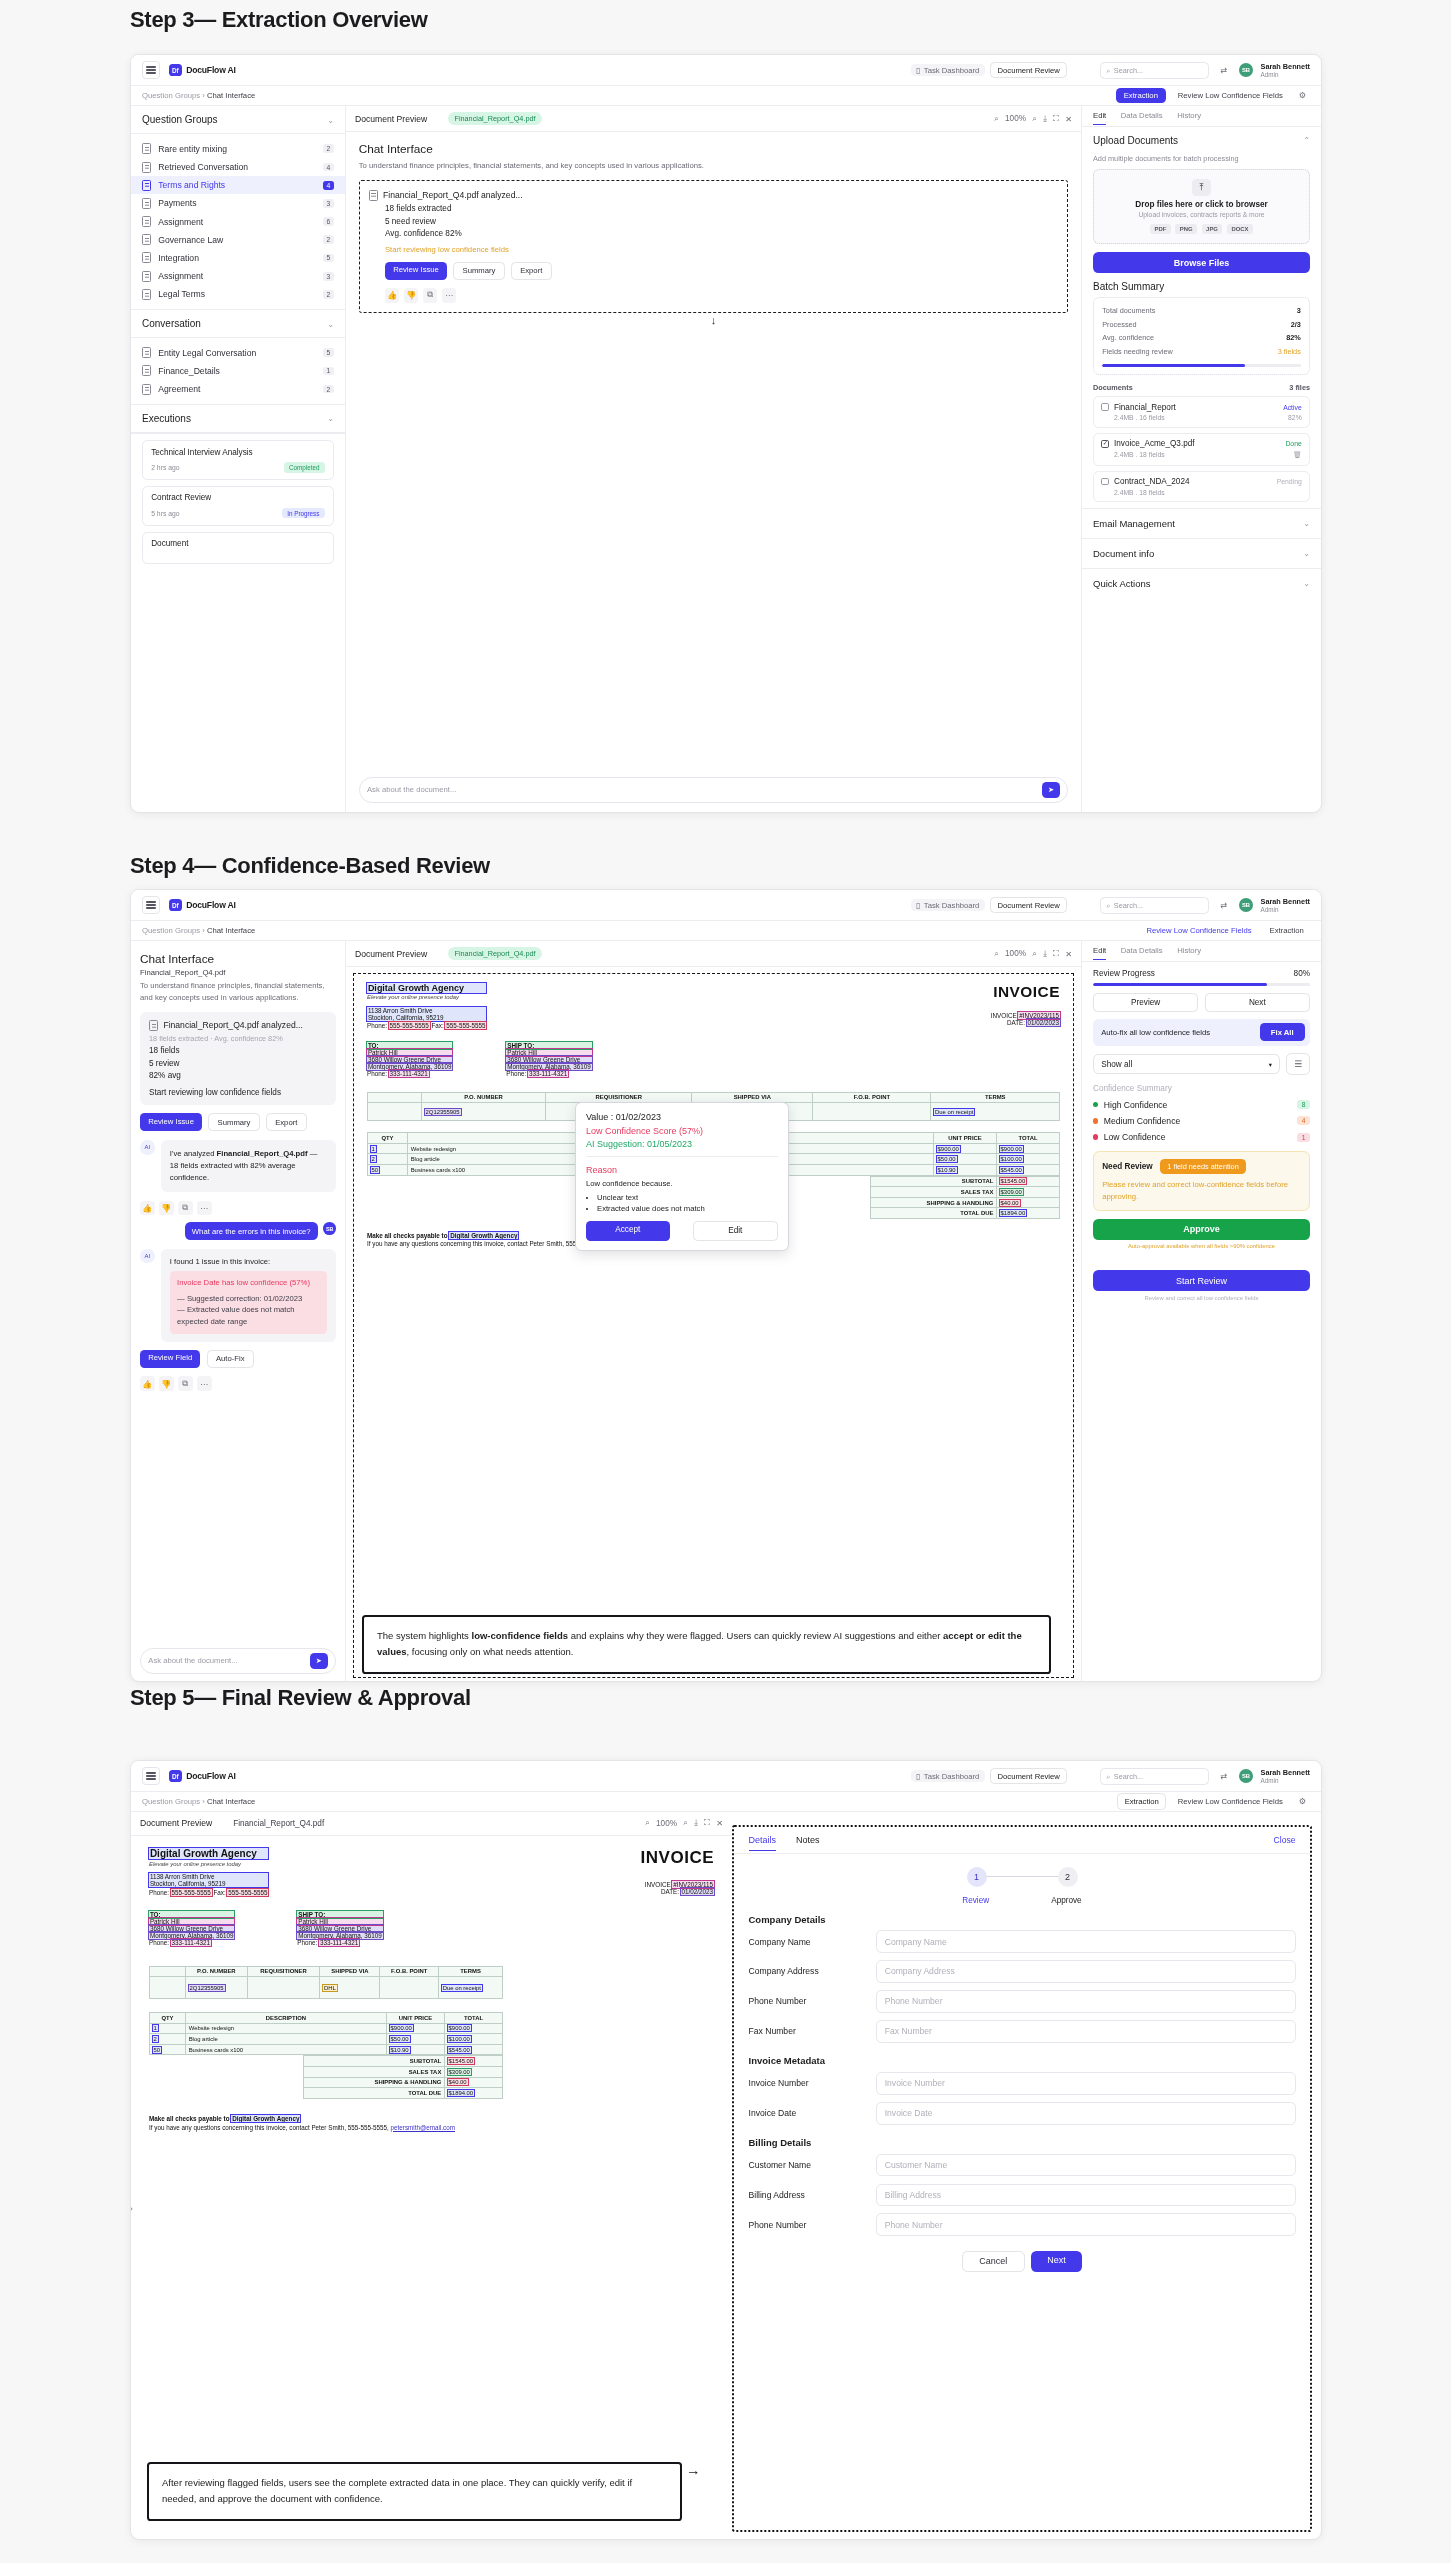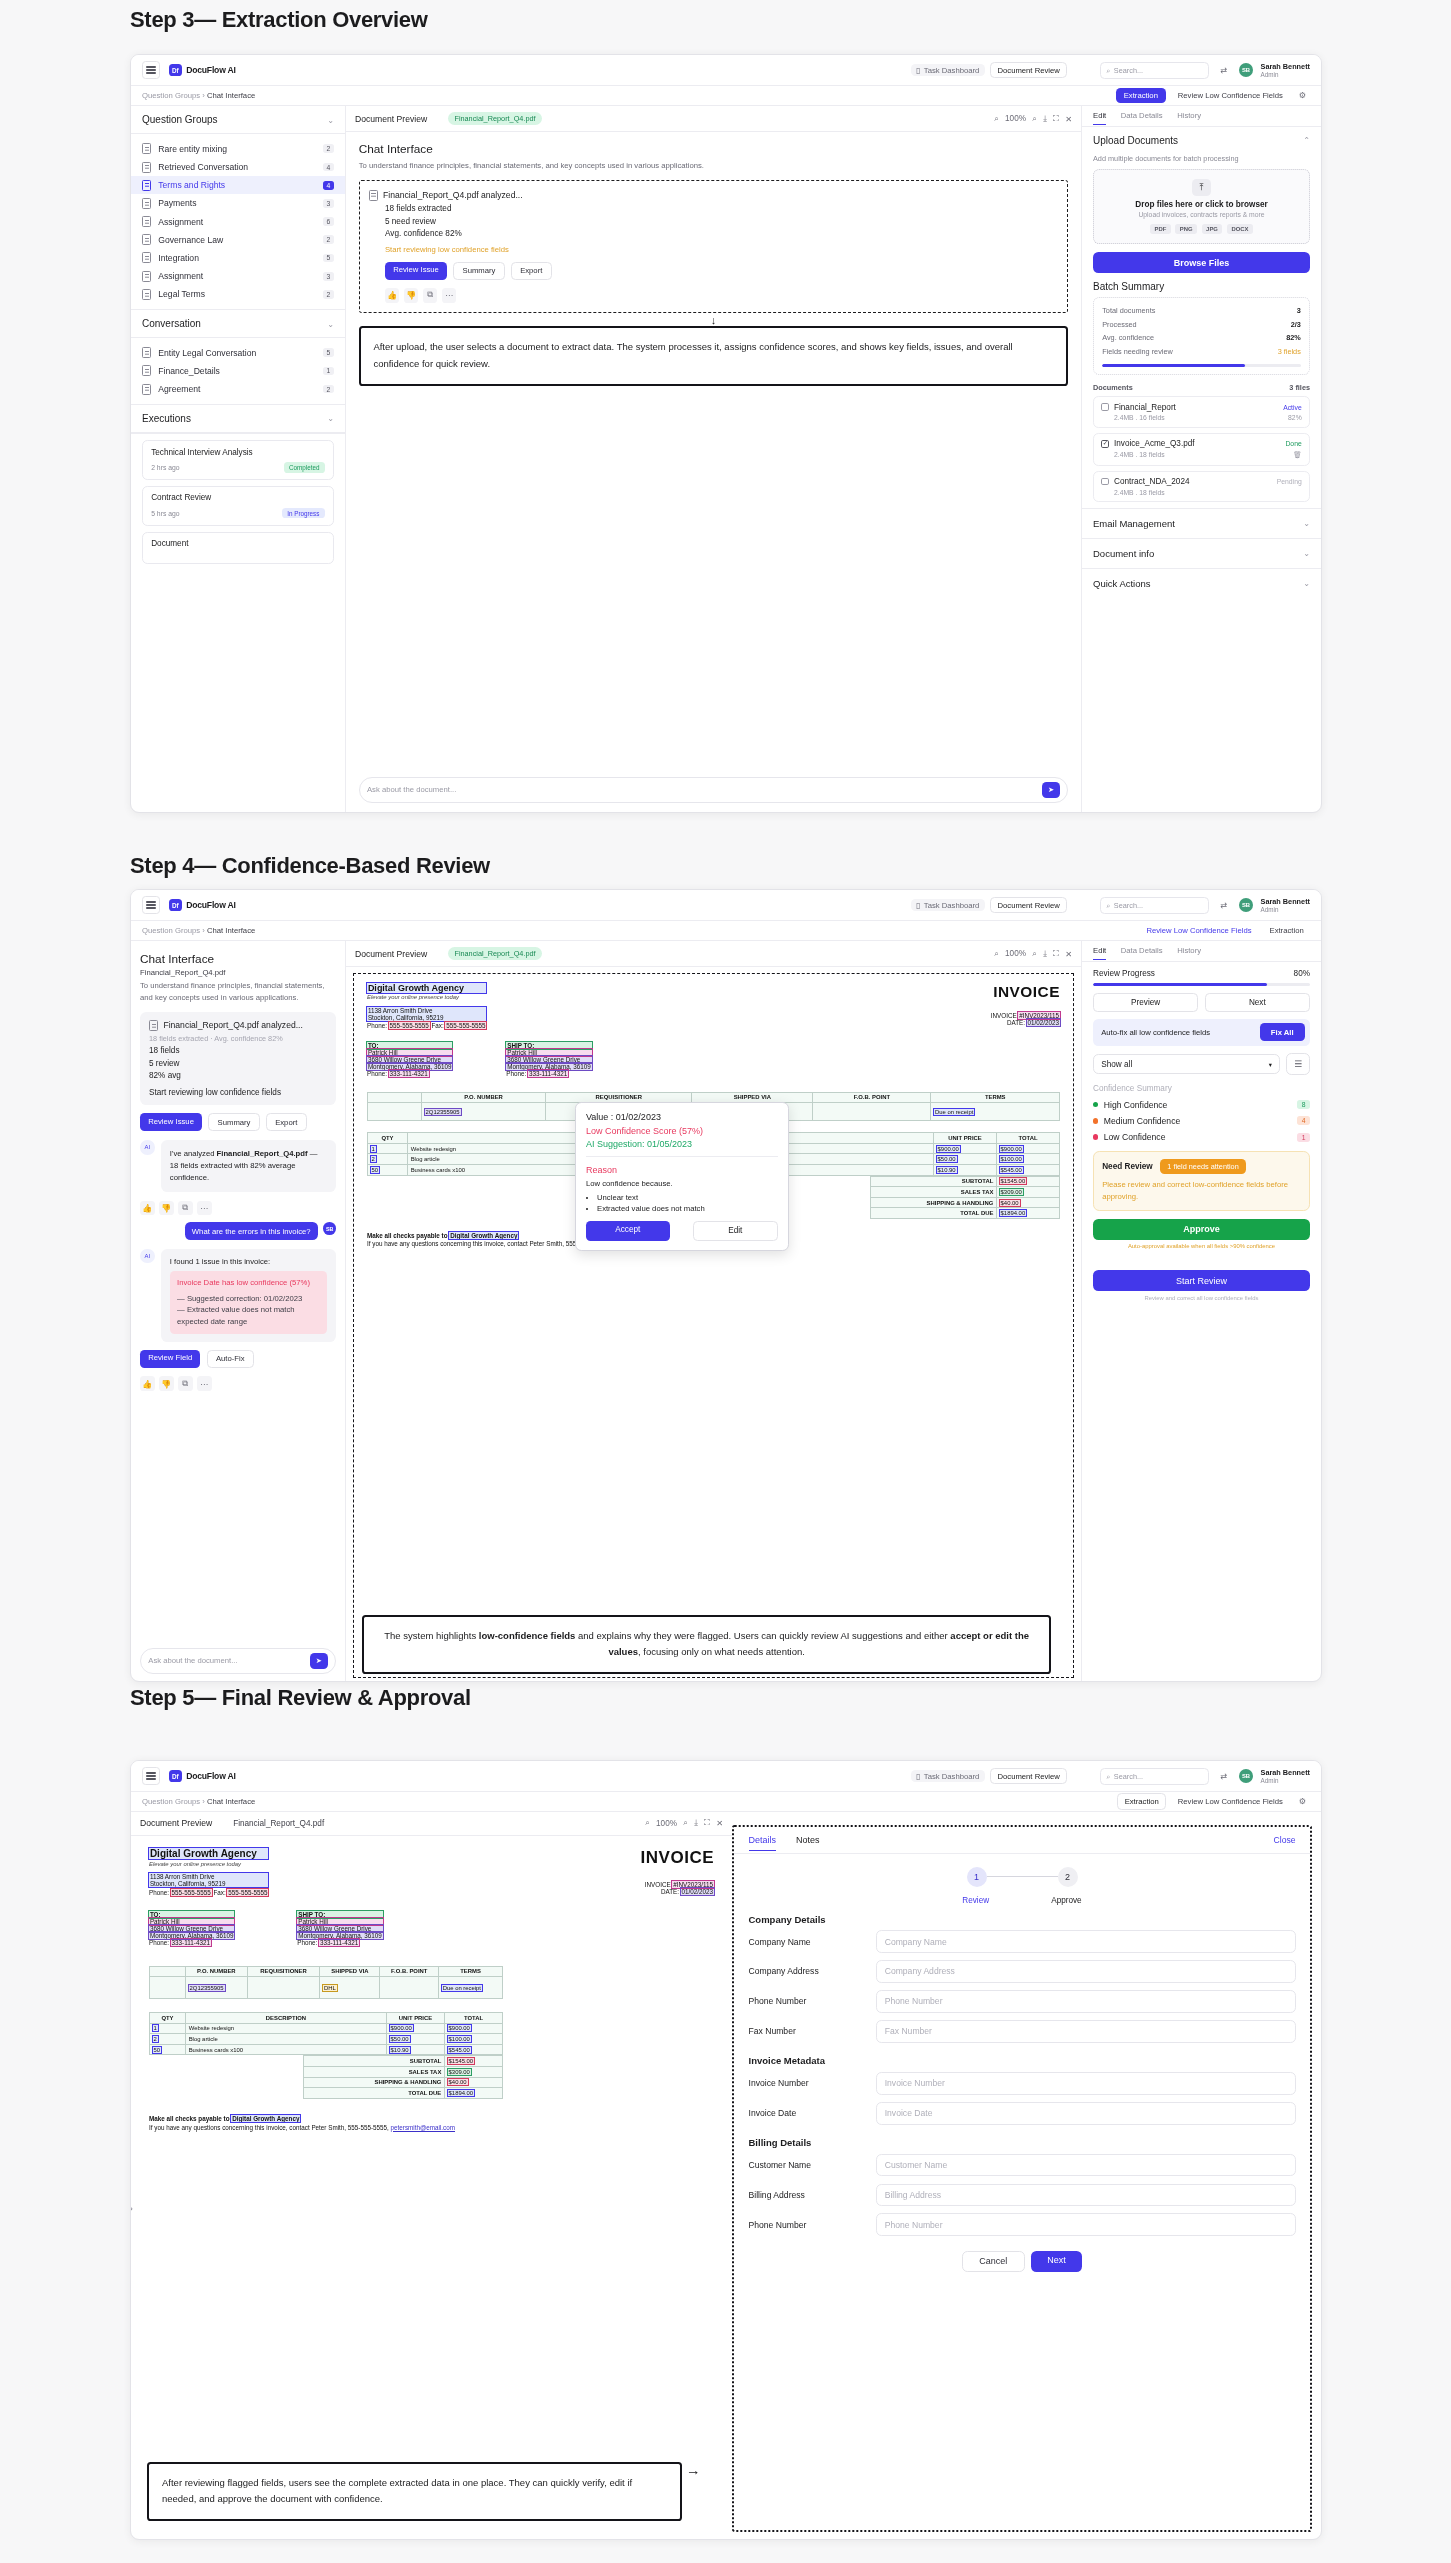--- a/index.html
+++ b/index.html
@@ -362,23 +362,20 @@
           </div>
           <div class="react" style="margin-left:16.3px;">
             <span>👍</span>
             <span>👎</span>
             <span>⧉</span>
             <span>⋯</span>
           </div>
         </div>
       </div>
       <div style="text-align:center;font-size:11px;color:#1c1c1e;margin-top:1.8px;">↓</div>
-      <div style="padding:0 12.7px;">
-        <div class="callout">After upload, the user selects a document to extract data. The system processes it, assigns confidence scores, and shows key fields, issues, and overall confidence for quick review.</div>
-      </div>
       <div style="margin-top:auto;padding:9px 12.7px 11px;">
         <div class="ask">
           <span style="flex:1;">Ask about the document...</span>
           <span class="send">➤</span>
         </div>
       </div>
     </div>
 
     <div style="width:240px;border-left:0.9px solid #ececf1;overflow:hidden;">
       <div class="tabsrow">
@@ -715,21 +712,21 @@
         <ul class="pop-b" style="list-style:disc;">
           <li>Unclear text</li>
           <li>Extracted value does not match</li>
         </ul>
         <div class="pop-btns">
           <div style="background:#4338ea;color:#fff;font-weight:500;">Accept</div>
           <div style="border:0.9px solid #e3e3e8;">Edit</div>
         </div>
       </div>
 
-      <div style="position:absolute;left:16.3px;bottom:9px;right:30px;text-align:center;">
+      <div style="position:absolute;left:16.3px;bottom:9px;right:30px;">
         <div class="callout">
           <span>The system highlights </span><b>low-confidence fields</b><span> and explains why they were flagged. Users can quickly review AI suggestions and either </span><b>accept or edit the values</b><span>, focusing only on what needs attention.</span>
         </div>
       </div>
     </div>
 
     <div style="width:240px;border-left:0.9px solid #ececf1;">
       <div class="tabsrow">
         <span class="on">Edit</span>
         <span>Data Details</span>

